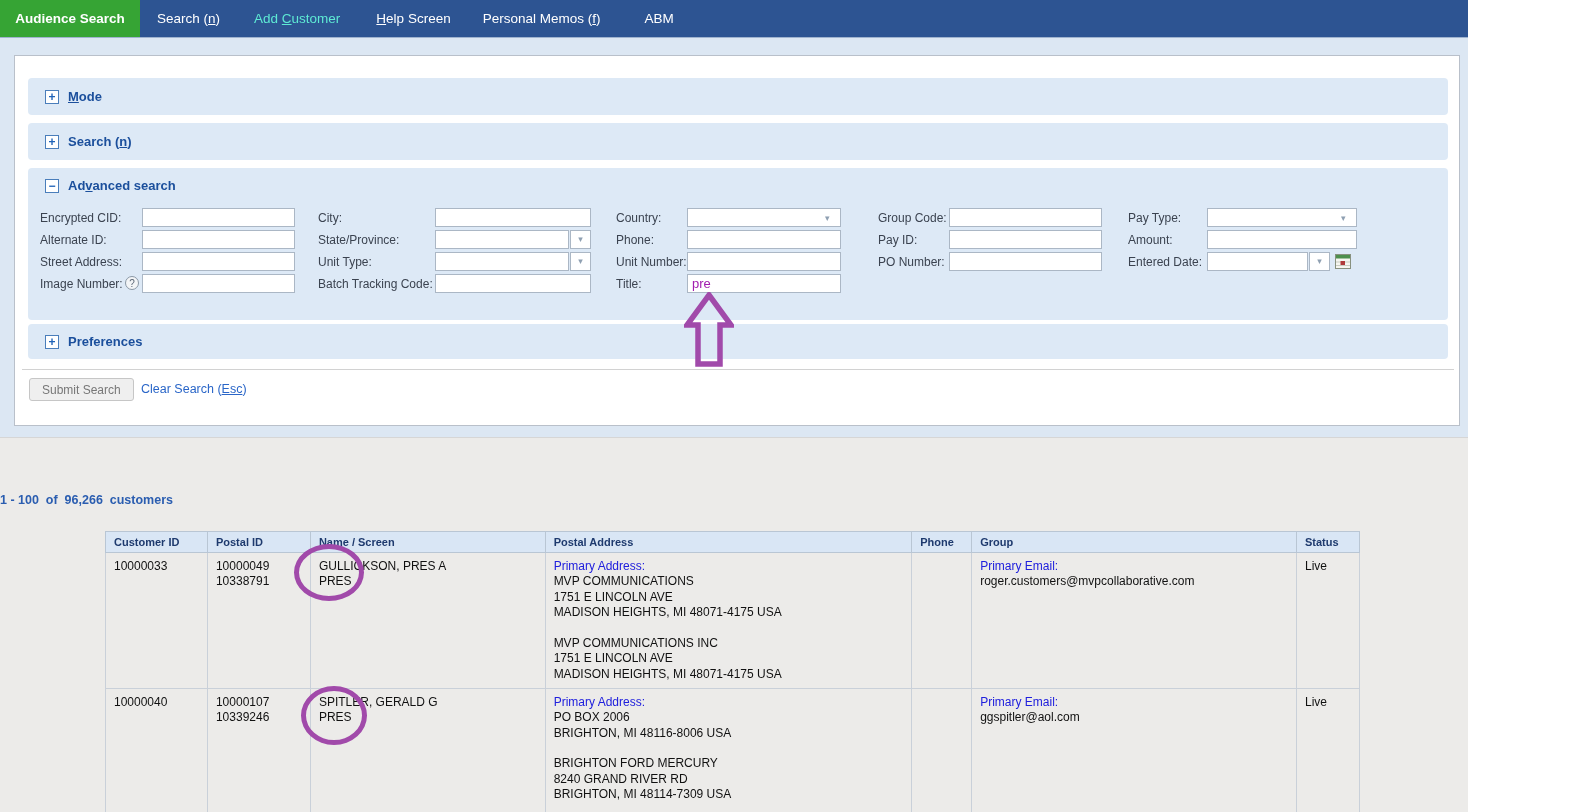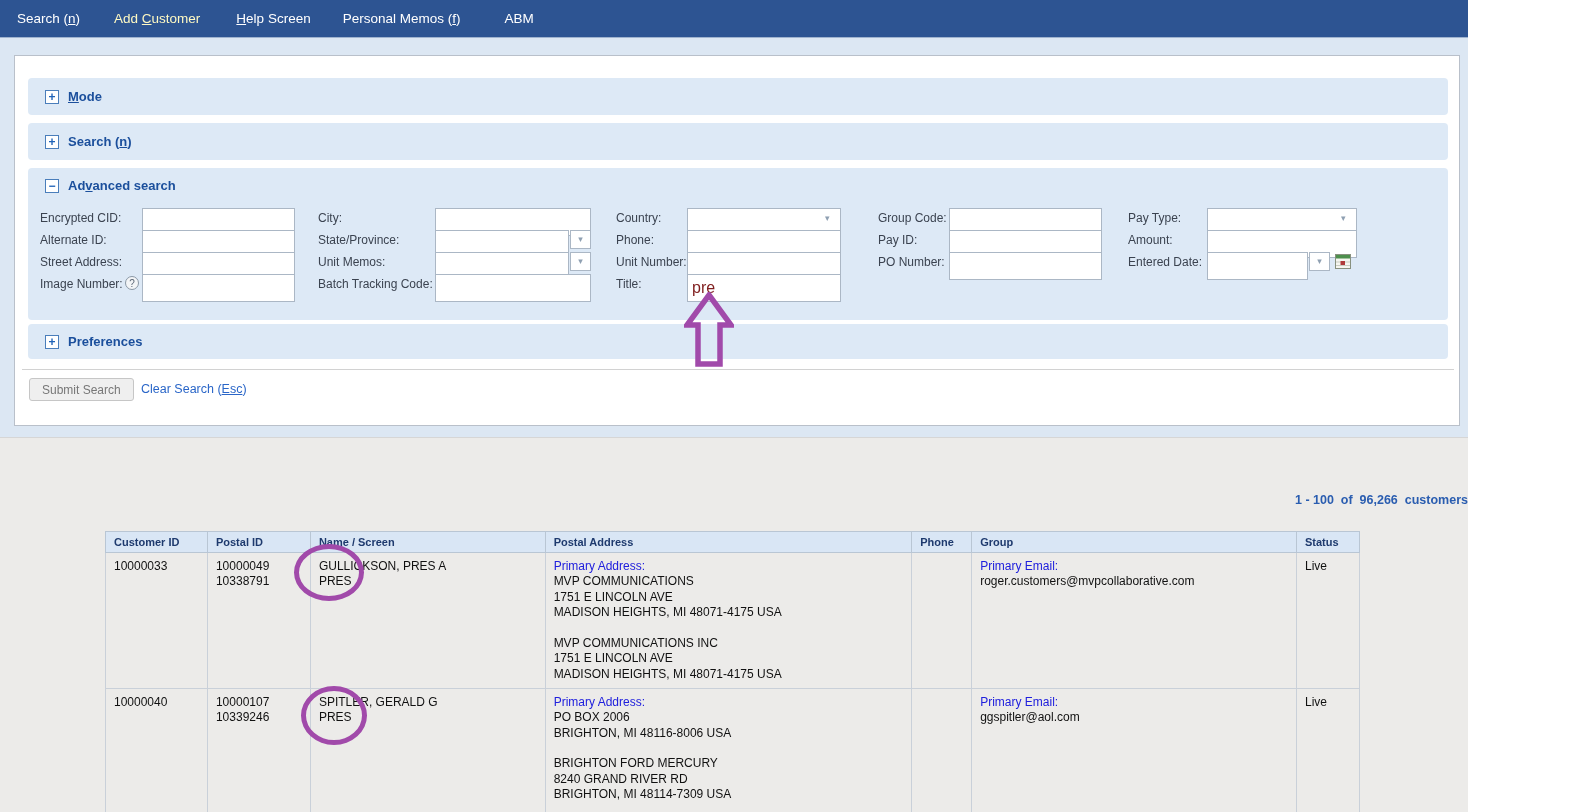--- a/index.html
+++ b/index.html
@@ -8,21 +8,21 @@
     font-family: "Liberation Sans", sans-serif; }
   .stage { position: relative; width: 1579px; height: 812px; overflow: hidden; }
 
   
   .navbar { position: absolute; left: 0; top: 0; width: 1468px; height: 38px;
     background: #2d5492; display: flex; align-items: stretch; color: #fff;
     font-size: 13.5px; border-bottom: 1px solid #9fb3cf; }
   .nav-active { width: 140px; background: #36a434; font-weight: bold;
     display: flex; align-items: center; justify-content: center; cursor: default; }
   .nav-item { display: flex; align-items: center; padding: 0 2px; cursor: pointer; white-space: pre; }
-  .nav-item.disabled { color: #fef9c3; align-items: center; }
+  .nav-item.disabled { color: #5eead4; align-items: center; }
   .key { text-decoration: underline; }
 
   
   .page-bg { position: absolute; left: 0; top: 38px; width: 1468px; height: 399px; background: #dce7f3; }
   .main-panel { position: absolute; left: 14px; top: 55px; width: 1446px; height: 371px;
     background: #fff; border: 1px solid #b9c0ca; }
 
   .panel { position: absolute; left: 13px; width: 1420px; background: #dde9f6;
     border-radius: 4px; display: flex; align-items: center; }
   .panel-title { color: #1b4f9c; font-size: 13px; font-weight: bold; margin-left: 9px; cursor: pointer; }
@@ -31,22 +31,22 @@
     margin-left: 17px; cursor: pointer; flex: 0 0 auto; }
   .p-mode  { top: 22px; height: 37px; }
   .p-search{ top: 67px; height: 37px; }
   .p-adv   { top: 112px; height: 152px; align-items: flex-start; }
   .p-pref  { top: 268px; height: 35px; }
   .p-adv .adv-head { position: absolute; left: 0; top: 10px; display: flex; align-items: center; }
   .p-adv .toggle-icon { margin-left: 17px; }
 
   
   .f-label { position: absolute; font-size: 12px; color: #3b4350; white-space: nowrap; }
-  .f-input { position: absolute; height: 28px; border: 1px solid #abb7c5; background: #fff;
-    font-family: "Liberation Sans", sans-serif; font-size: 16px; padding: 1px 4px; color: #7f1d1d; }
+  .f-input { position: absolute; height: 19px; border: 1px solid #abb7c5; background: #fff;
+    font-family: "Liberation Sans", sans-serif; font-size: 13px; padding: 1px 4px; color: #a21caf; }
   .drop-btn { position: absolute; width: 21px; height: 19px; background: #fff;
     border: 1px solid #abb7c5; color: #8fa0b2; font-size: 9px; line-height: 17px;
     text-align: center; cursor: pointer; }
   .inner-arrow { position: absolute; font-size: 9px; color: #8fa0b2; pointer-events: none; }
   .help-icon { position: absolute; width: 14px; height: 14px; border: 1px solid #8a97a5;
     border-radius: 50%; background: #f3f5f7; color: #5a6675; font-size: 10px; line-height: 13px;
     text-align: center; cursor: pointer; }
   .cal-icon { position: absolute; cursor: pointer; }
 
   
@@ -58,21 +58,21 @@
     color: #2a66c8; cursor: pointer; white-space: pre; }
 
   
   .results { position: absolute; left: 0; top: 437px; width: 1468px; height: 375px;
     background: #ecebe9; border-top: 1px solid #d6d6d6; }
   .pagination { position: absolute; left: 0; top: 20px; width: 1468px; text-align: center;
     font-size: 12.5px; }
   .pagination span, .pagination a { margin: 0 2.5px; }
   .pg-current { color: #16365c; font-weight: bold; }
   .pg-link { color: #2a66c8; text-decoration: none; cursor: pointer; }
-  .summary { position: absolute; left: 0; top: 55px; width: 1468px; text-align: right;
+  .summary { position: absolute; left: 0; top: 55px; width: 1468px; text-align: left;
     font-size: 12.5px; font-weight: bold; color: #2a5db0; white-space: pre-wrap; }
 
   table.results-table { position: absolute; left: 105px; top: 93px; width: 1255px;
     border-collapse: collapse; font-size: 12px; color: #111; }
   .results-table th { background: #d9e6f5; color: #1e3a6e; font-size: 11px; font-weight: bold;
     text-align: left; padding: 4px 8px; border: 1px solid #b9c6d4; }
   .results-table td { vertical-align: top; padding: 6px 8px; border: 1px solid #c9d0d9;
     line-height: 1.28; }
   .pre-line { white-space: pre-line; }
   .blue-label { color: #2020dd; font-weight: normal; }
@@ -81,20 +81,21 @@
   .anno-circle { position: absolute; border: 5px solid #a14aaa; border-radius: 50%;
     background: transparent; pointer-events: none; }
   .anno-arrow { position: absolute; pointer-events: none; }
 </style>
 </head>
 <body>
 
 <div class="stage">
 
   <div class="navbar">
+    <div class="nav-active">Audience Search</div>
     <div class="nav-item" style="margin-left:15px"><span>Search (</span><span class="key">n</span><span>)</span></div>
     <div class="nav-item disabled" style="margin-left:30px"><span>Add </span><span class="key">C</span><span>ustomer</span></div>
     <div class="nav-item" style="margin-left:32px"><span></span><span class="key">H</span><span>elp Screen</span></div>
     <div class="nav-item" style="margin-left:28px"><span>Personal Memos (</span><span class="key">f</span><span>)</span></div>
     <div class="nav-item" style="margin-left:40px"><span>ABM</span><span class="key"></span><span></span></div>
   </div>
 
   <div class="page-bg"></div>
 
   <div class="main-panel">
@@ -123,21 +124,21 @@
       <input class="f-input" style="left: 114px; top: 84px; width: 153px;" value="">
       <span class="f-label" style="left:12px;top:109px">Image Number:</span>
       <span class="help-icon" style="left:97px;top:108px">?</span>
       <input class="f-input" style="left: 114px; top: 106px; width: 153px;" value="">
 
       <span class="f-label" style="left:290px;top:43px">City:</span>
       <input class="f-input" style="left: 407px; top: 40px; width: 156px;" value="">
       <span class="f-label" style="left:290px;top:65px">State/Province:</span>
       <input class="f-input" style="left: 407px; top: 62px; width: 134px;" value="">
       <span class="drop-btn" style="left:542px;top:62px">▾</span>
-      <span class="f-label" style="left:290px;top:87px">Unit Memos:</span>
+      <span class="f-label" style="left:290px;top:87px">Unit Type:</span>
       <input class="f-input" style="left: 407px; top: 84px; width: 134px;" value="">
       <span class="drop-btn" style="left:542px;top:84px">▾</span>
       <span class="f-label" style="left:290px;top:109px">Batch Tracking Code:</span>
       <input class="f-input" style="left: 407px; top: 106px; width: 156px;" value="">
 
       <span class="f-label" style="left:588px;top:43px">Country:</span>
       <input class="f-input" style="left: 659px; top: 40px; width: 154px;" value="">
       <span class="inner-arrow" style="left:797px;top:45px">▾</span>
       <span class="f-label" style="left:588px;top:65px">Phone:</span>
       <input class="f-input" style="left: 659px; top: 62px; width: 154px;" value="">

